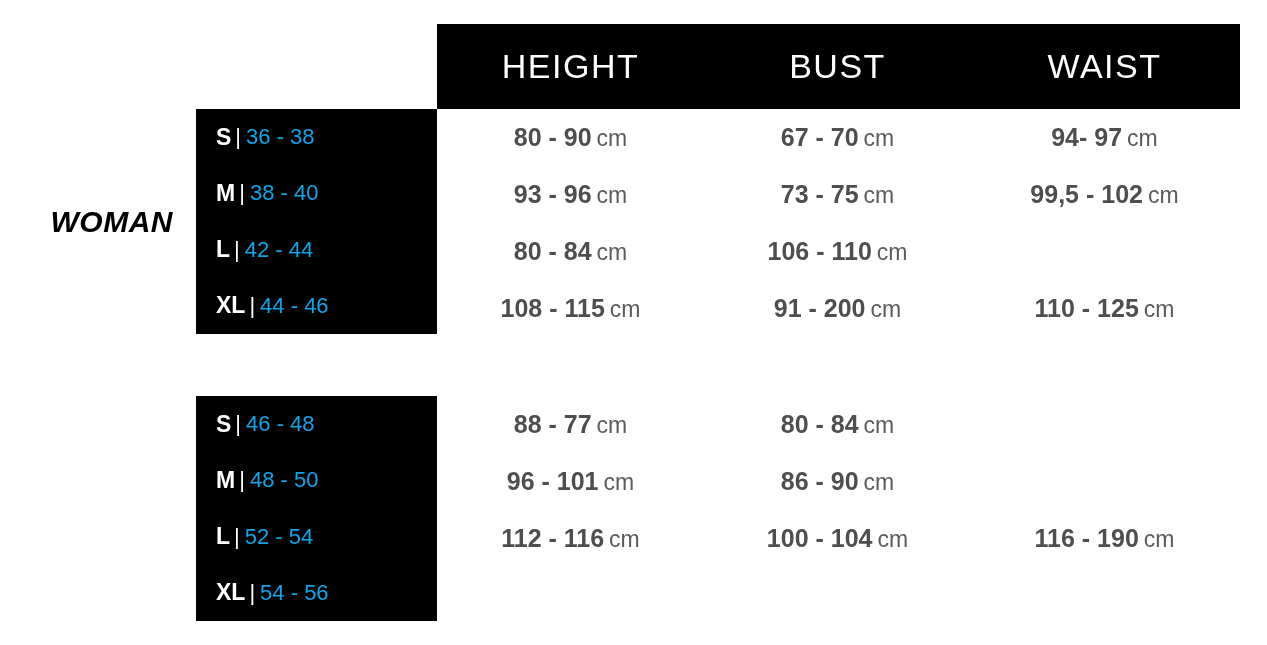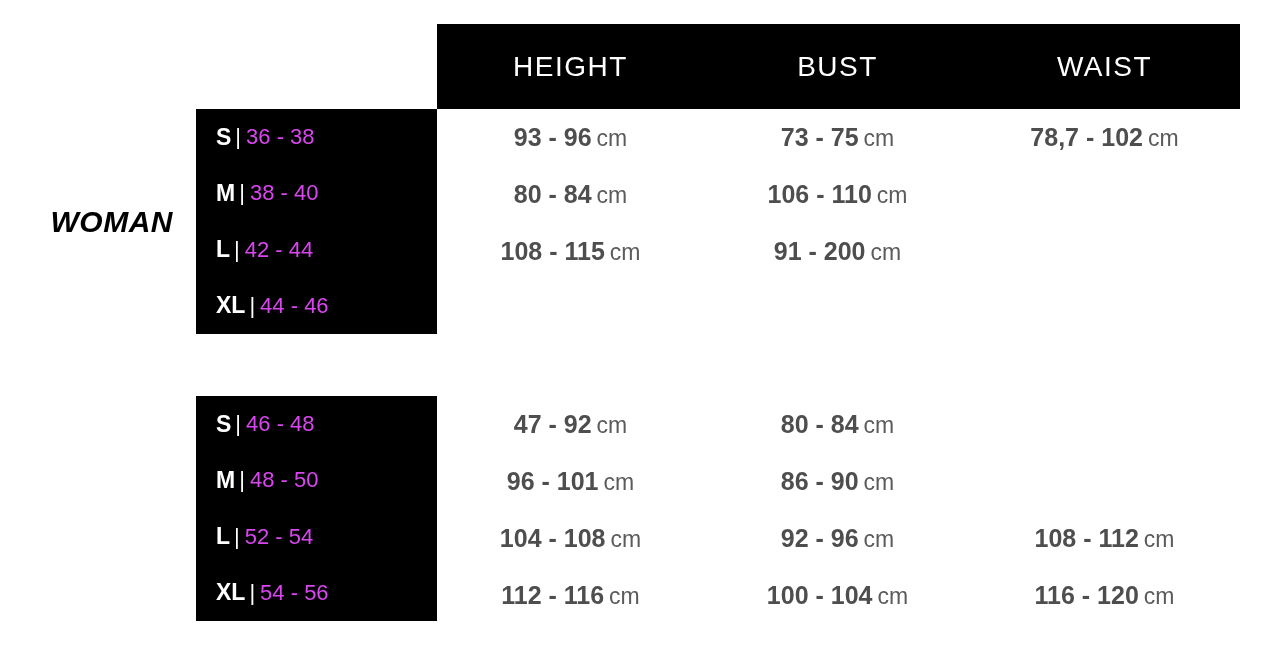--- a/index.html
+++ b/index.html
@@ -28,21 +28,21 @@
     width: 803px;
     height: 85px;
     background: #000000;
     display: flex;
     align-items: center;
   }
   .header-cell {
     flex: 0 0 267px;
     text-align: center;
     color: #ffffff;
-    font-size: 28px;
+    font-size: 34px;
     letter-spacing: 1.5px;
     font-weight: 400;
   }
 
   
   .group {
     position: absolute;
     left: 0;
     width: 1267px;
   }
@@ -95,21 +95,21 @@
     font-size: 23px;
   }
   .size-cell .size-sep {
     font-weight: 300;
     margin: 0 5px 0 4px;
     color: #ffffff;
   }
   .size-cell .size-range {
     font-weight: 400;
     font-size: 22px;
-    color: #d946ef;
+    color: #0ea5e9;
   }
 
   .measure-grid {
     position: absolute;
     top: 0;
     left: 437px;
     width: 803px;
     height: 225px;
   }
   .measure-row {
@@ -168,44 +168,58 @@
       <div class="size-cell">
         <span class="size-key">XL</span>
         <span class="size-sep">|</span>
         <span class="size-range">44 - 46</span>
       </div>
     </div>
 
     <div class="measure-grid">
       <div class="measure-row">
         <div class="measure-cell">
+          <span class="val">80 - 90</span><span class="unit">cm</span>
+        </div>
+        <div class="measure-cell">
+          <span class="val">67 - 70</span><span class="unit">cm</span>
+        </div>
+        <div class="measure-cell">
+          <span class="val">94- 97</span><span class="unit">cm</span>
+        </div>
+      </div>
+      <div class="measure-row">
+        <div class="measure-cell">
           <span class="val">93 - 96</span><span class="unit">cm</span>
         </div>
         <div class="measure-cell">
           <span class="val">73 - 75</span><span class="unit">cm</span>
         </div>
         <div class="measure-cell">
-          <span class="val">78,7 - 102</span><span class="unit">cm</span>
+          <span class="val">99,5 - 102</span><span class="unit">cm</span>
         </div>
       </div>
       <div class="measure-row">
         <div class="measure-cell">
           <span class="val">80 - 84</span><span class="unit">cm</span>
         </div>
         <div class="measure-cell">
           <span class="val">106 - 110</span><span class="unit">cm</span>
         </div>
       </div>
       <div class="measure-row">
         <div class="measure-cell">
           <span class="val">108 - 115</span><span class="unit">cm</span>
         </div>
         <div class="measure-cell">
           <span class="val">91 - 200</span><span class="unit">cm</span>
         </div>
+        <div class="measure-cell">
+          <span class="val">110 - 125</span><span class="unit">cm</span>
+        </div>
       </div>
     </div>
   </div>
 
   <div class="group man">
 
     <div class="size-column">
       <div class="size-cell">
         <span class="size-key">S</span>
         <span class="size-sep">|</span>
@@ -224,52 +238,41 @@
       <div class="size-cell">
         <span class="size-key">XL</span>
         <span class="size-sep">|</span>
         <span class="size-range">54 - 56</span>
       </div>
     </div>
 
     <div class="measure-grid">
       <div class="measure-row">
         <div class="measure-cell">
-          <span class="val">47 - 92</span><span class="unit">cm</span>
+          <span class="val">88 - 77</span><span class="unit">cm</span>
         </div>
         <div class="measure-cell">
           <span class="val">80 - 84</span><span class="unit">cm</span>
         </div>
       </div>
       <div class="measure-row">
         <div class="measure-cell">
           <span class="val">96 - 101</span><span class="unit">cm</span>
         </div>
         <div class="measure-cell">
           <span class="val">86 - 90</span><span class="unit">cm</span>
         </div>
       </div>
       <div class="measure-row">
         <div class="measure-cell">
-          <span class="val">104 - 108</span><span class="unit">cm</span>
-        </div>
-        <div class="measure-cell">
-          <span class="val">92 - 96</span><span class="unit">cm</span>
-        </div>
-        <div class="measure-cell">
-          <span class="val">108 - 112</span><span class="unit">cm</span>
-        </div>
-      </div>
-      <div class="measure-row">
-        <div class="measure-cell">
           <span class="val">112 - 116</span><span class="unit">cm</span>
         </div>
         <div class="measure-cell">
           <span class="val">100 - 104</span><span class="unit">cm</span>
         </div>
         <div class="measure-cell">
-          <span class="val">116 - 120</span><span class="unit">cm</span>
+          <span class="val">116 - 190</span><span class="unit">cm</span>
         </div>
       </div>
     </div>
   </div>
 
 </div>
 
 </body></html>

